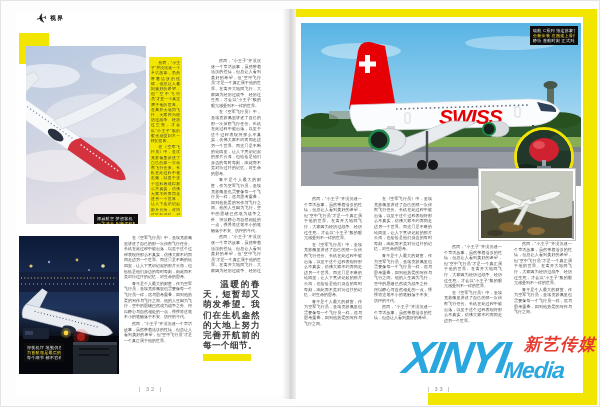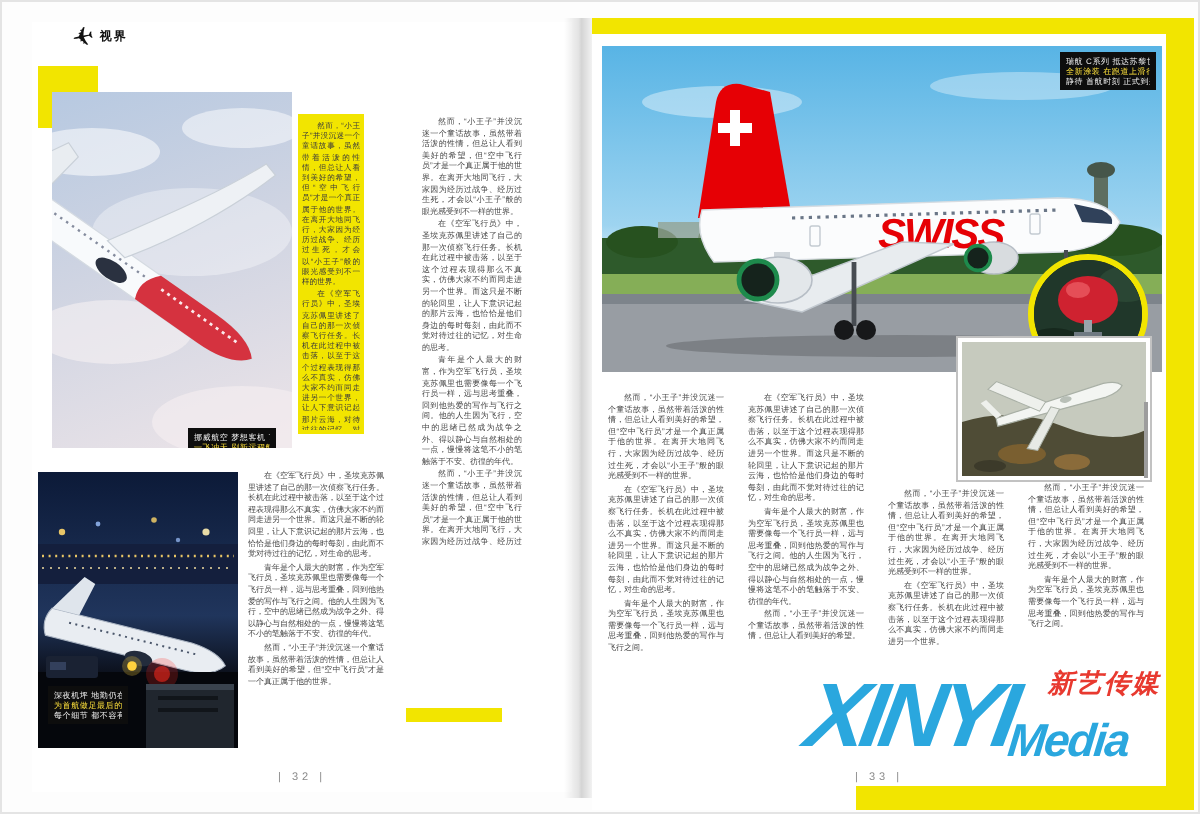--- a/index.html
+++ b/index.html
@@ -34,21 +34,21 @@
   #photo-norwegian{left:10px;top:35px;width:120px;height:178px;background:linear-gradient(160deg,#b7c9e1 0%,#cfd4e2 45%,#ece4e8 100%);}
   #photo-night{left:3px;top:225px;width:100px;height:138px;background:linear-gradient(#0c1a38 0%,#20355c 52%,#0a0d16 75%,#05070c 100%);}
   #photo-swiss{left:5px;top:14px;width:280px;height:163px;background:linear-gradient(#58b4e5 0%,#9ed4f0 55%,#d4ecf8 66%,#d4ecf8 100%);}
   #inset-circle{left:218px;top:118px;width:54px;height:54px;border-radius:50%;border:3px solid #f2e500;overflow:hidden;background:#1d3126;box-sizing:content-box;}
   #inset-render{left:183px;top:160px;width:92px;height:67px;background:#c9cdc2;border:2px solid #fff;outline:1px solid #c2c2c2;}
   .rule-v{left:276px;top:192px;width:2px;height:38px;background:#9d9d9d;}
   
   .pgnum{left:0;width:100%;text-align:center;font-size:5.5px;color:#8a8a8a;letter-spacing:2px;}
   
   .brand{pointer-events:none;}
-  .brand-cn{left:228px;top:324px;font-size:13px;font-weight:bold;font-style:italic;color:#e8392f;letter-spacing:1px;white-space:nowrap;}
+  .brand-cn{left:228px;top:324px;font-size:17px;font-weight:bold;font-style:italic;color:#e8392f;letter-spacing:1px;white-space:nowrap;}
   .brand-x{left:108px;top:326px;font-size:45px;line-height:45px;font-weight:800;font-style:italic;color:#2aa7de;letter-spacing:-3px;transform:skewX(-10deg);white-space:nowrap;}
   .brand-m{left:208px;top:350px;font-size:23px;line-height:23px;font-weight:800;font-style:italic;color:#2aa7de;letter-spacing:-1px;transform:skewX(-6deg);white-space:nowrap;}
   svg{display:block;}
 </style>
 </head>
 <body>
 
 <div class="spread">
 
   <div class="page" id="page-left">
@@ -131,20 +131,21 @@
           <p>每个细节 都不容有失</p>
         </div>
     </div>
 
     <div class="abs t" style="left:108px;top:224px;width:68px;height:128px;">
         <p>在《空军飞行员》中，圣埃克苏佩里讲述了自己的那一次侦察飞行任务。长机在此过程中被击落，以至于这个过程表现得那么不真实，仿佛大家不约而同走进另一个世界。而这只是不断的轮回里，让人下意识记起的那片云海，也恰恰是他们身边的每时每刻，由此而不觉对待过往的记忆，对生命的思考。</p>
         <p>青年是个人最大的财富，作为空军飞行员，圣埃克苏佩里也需要像每一个飞行员一样，远与思考重叠，回到他热爱的写作与飞行之间。他的人生因为飞行，空中的思绪已然成为战争之外、得以静心与自然相处的一点，慢慢将这笔不小的笔触落于不安、彷徨的年代。</p>
         <p>然而，“小王子”并没沉迷一个童话故事，虽然带着活泼的性情，但总让人看到美好的希望，但“空中飞行员”才是一个真正属于他的世界。</p>
       </div>
 
+    <div class="abs quote" style="left:187px;top:268px;width:57px;height:74px;overflow:hidden;">温暖的春天，短暂却又萌发希望。我们在生机盎然的大地上努力完善开航前的每一个细节。</div>
     <div class="abs yellow" style="left:187px;top:343px;width:48px;height:7px;"></div>
 
     <div class="abs pgnum" style="top:375px;">|  32  |</div>
   </div>
 
   <div class="gutter"></div>
 
   <div class="page" id="page-right">
 
     <div class="abs yellow" style="left:0;top:0;width:301px;height:8px;"></div>

